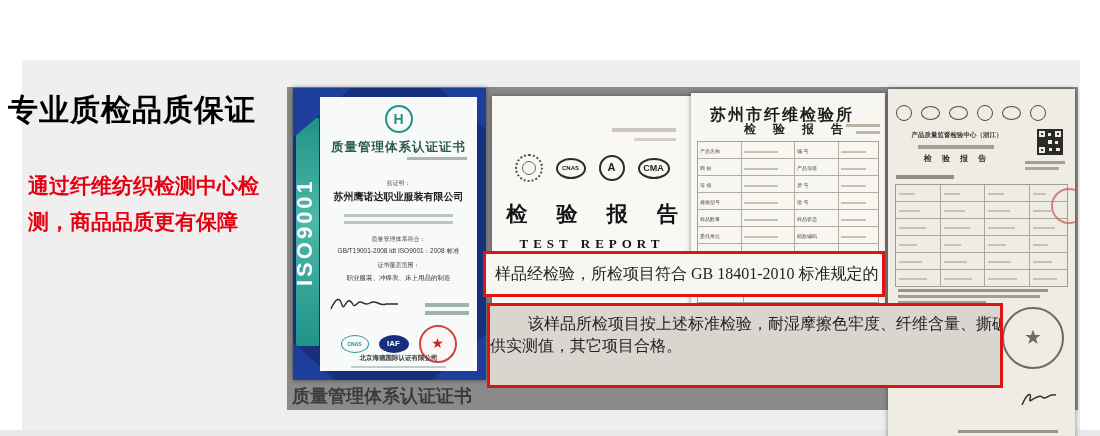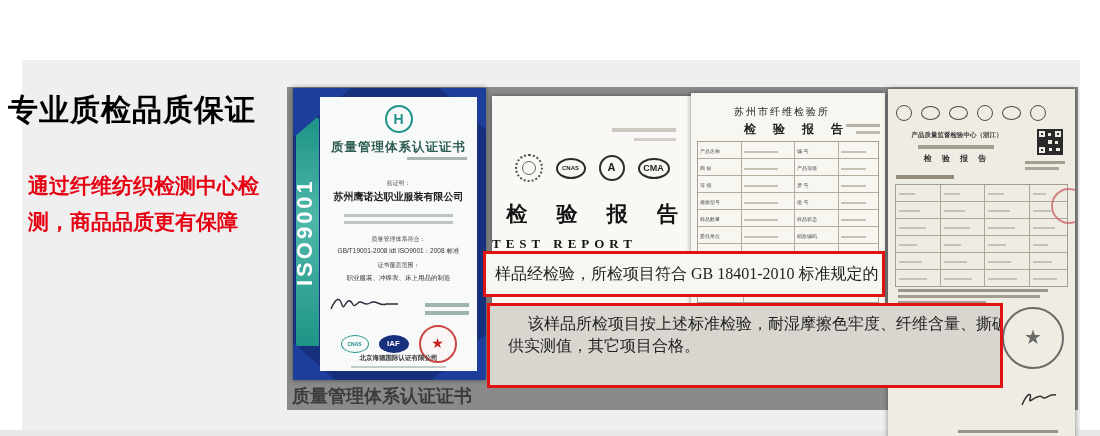--- a/index.html
+++ b/index.html
@@ -72,29 +72,29 @@
                align-items:center;gap:13px;}
   .seal-dot{width:24px;height:24px;border:2px dotted #555;border-radius:50%;}
   .seal-dot i{display:block;width:12px;height:12px;border:1px solid #666;border-radius:50%;margin:5px auto;}
   .oval-dk{border:2px solid #2b2b2b;border-radius:50%;color:#222;font-weight:bold;text-align:center;}
   .cnas2{width:26px;height:17px;font-size:6px;line-height:16px;}
   .cal2{width:22px;height:22px;font-size:11px;line-height:21px;border-radius:50%;}
   .cma2{width:28px;height:17px;font-size:9px;line-height:16px;}
   .test .tcn{position:absolute;left:0;right:0;top:104px;text-align:center;
              font-family:"Liberation Serif",serif;font-size:21px;font-weight:bold;color:#141414;
              letter-spacing:12px;text-indent:12px;}
-  .test .ten{position:absolute;left:0;right:0;top:140px;text-align:left;
+  .test .ten{position:absolute;left:0;right:0;top:140px;text-align:center;
              font-family:"Liberation Serif",serif;font-size:13px;font-weight:bold;color:#141414;
              letter-spacing:5px;}
   .test .l1{left:12%;top:178px;width:76%;height:1px;background:#e4d6d2;}
   .test .l2{left:12%;top:196px;width:76%;height:1px;background:#e9dcd8;}
   
   .suzhou{left:404px;top:6px;width:194px;height:282px;background:#f8f6f1;}
   .suzhou .org{position:absolute;left:0;right:12px;top:12px;text-align:center;
-               font-family:"Liberation Serif",serif;font-size:10px;font-weight:normal;color:#1d1d1d;
+               font-family:"Liberation Serif",serif;font-size:16px;font-weight:bold;color:#1d1d1d;
                letter-spacing:2px;}
   .suzhou .ttl{position:absolute;left:18px;right:0;top:28px;text-align:center;
                font-family:"Liberation Serif",serif;font-size:12px;font-weight:bold;color:#222;
                letter-spacing:7px;}
   .suzhou .sn1{top:31px;right:5px;width:34px;height:3px;background:#b7b2a6;}
   .suzhou .sn2{top:38px;right:5px;width:24px;height:3px;background:#bfbaae;}
   .sz-table{position:absolute;left:6px;right:6px;top:48px;border:1px solid #a8a194;}
   .sz-row{display:flex;border-bottom:1px solid #b3ac9f;height:16px;}
   .sz-row:last-child{border-bottom:none;height:24px;}
   .sz-cell{font-size:5px;color:#4c4c4c;line-height:1.2;padding:2px 1px 0 2px;overflow:hidden;
@@ -133,21 +133,21 @@
                   border:2px solid #c86060;border-radius:50%;opacity:.75;}
   .right .sig{position:absolute;left:130px;top:300px;}
   .right .f1{bottom:28px;left:70px;width:100px;height:3px;background:#9a948a;}
   
   .callout{position:absolute;border:3px solid #e01212;font-family:"Liberation Serif",serif;
            color:#1f1f1f;}
   .co1{left:196px;top:164px;width:387px;height:40px;background:#f8f6f1;
        display:flex;align-items:center;padding-left:9px;font-size:16px;white-space:nowrap;overflow:hidden;}
   .co2{left:200px;top:216px;width:510px;height:72px;background:#d9d6d0;font-size:16px;
        padding-top:7px;overflow:hidden;}
-  .co2 div{line-height:22px;white-space:nowrap;overflow:hidden;padding-left:18px;}
+  .co2 div{line-height:22px;white-space:nowrap;overflow:hidden;padding-left:0;}
   .co2 .ind1{padding-left:38px;}
   .co2 .ind3{padding-left:44px;}
 </style>
 </head>
 <body>
 
 <div class="page">
 
 
   <div class="mainbg"></div>

